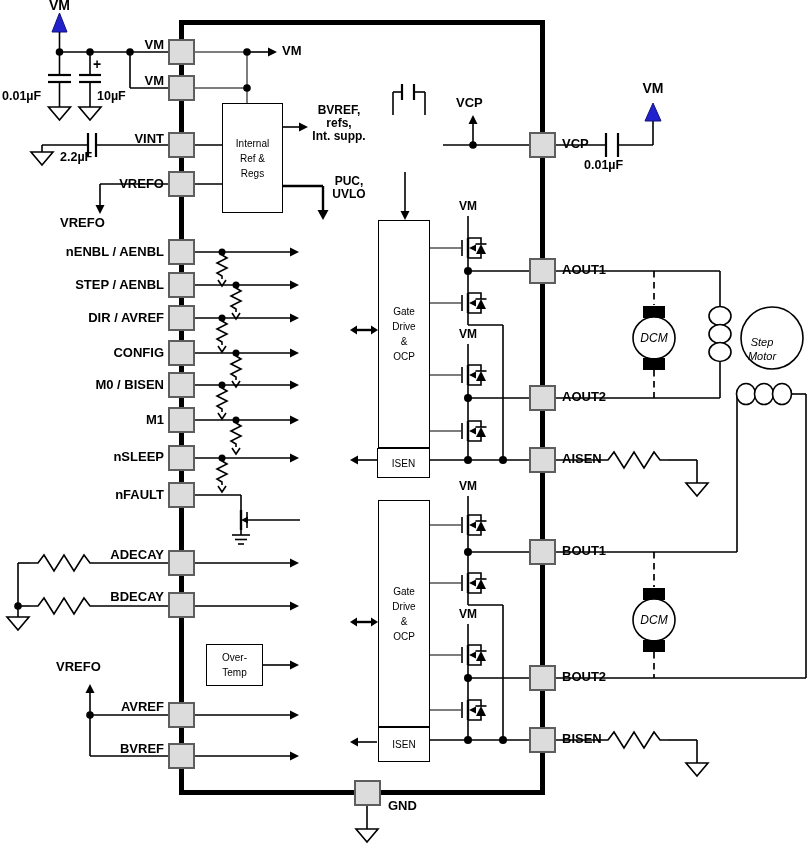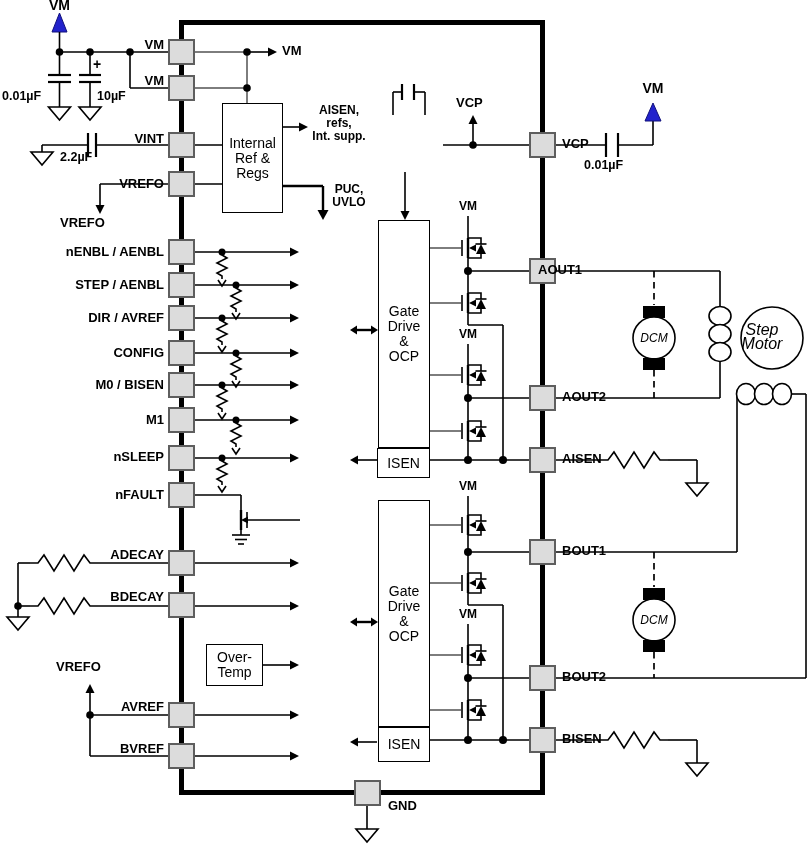--- a/index.html
+++ b/index.html
@@ -3,21 +3,21 @@
 <meta charset="utf-8">
 <style>
   html,body{margin:0;padding:0;background:#fff;}
   .stage{position:relative;width:809px;height:848px;background:#fff;overflow:hidden;
          font-family:"Liberation Sans",sans-serif;}
   .chip{position:absolute;left:179px;top:20px;width:366px;height:775px;
         border:5px solid #000;box-sizing:border-box;z-index:1;}
   svg.wires{position:absolute;left:0;top:0;z-index:2;}
   .blk{position:absolute;background:#fff;border:1.6px solid #000;box-sizing:border-box;
        display:flex;align-items:center;justify-content:center;text-align:center;
-       font-size:14px;line-height:15px;color:#000;white-space:pre-line;z-index:3;}
+       font-size:10px;line-height:15px;color:#000;white-space:pre-line;z-index:3;}
   .pin{position:absolute;width:27px;height:26px;background:#dcdcdc;
        border:2px solid #5e5e5e;box-sizing:border-box;z-index:4;}
   .lbl{position:absolute;font-weight:bold;font-size:13px;color:#000;
        white-space:nowrap;z-index:5;line-height:15px;}
   .ralign{text-align:right;width:124px;left:40px;}
   .net{position:absolute;font-weight:bold;font-size:13px;color:#000;z-index:5;
        white-space:pre-line;line-height:14px;}
   .small{position:absolute;font-weight:bold;font-size:12px;color:#000;z-index:5;
          text-align:center;white-space:pre-line;line-height:13px;}
   .motor-lbl{position:absolute;font-style:italic;font-size:12px;color:#000;z-index:5;
@@ -398,48 +398,48 @@
   <div class="lbl ralign" style="top:377px;">M0 / BISEN</div>
   <div class="lbl ralign" style="top:412px;">M1</div>
   <div class="lbl ralign" style="top:449px;">nSLEEP</div>
   <div class="lbl ralign" style="top:487px;">nFAULT</div>
   <div class="lbl ralign" style="top:547px;">ADECAY</div>
   <div class="lbl ralign" style="top:589px;">BDECAY</div>
   <div class="lbl ralign" style="top:699px;">AVREF</div>
   <div class="lbl ralign" style="top:741px;">BVREF</div>
 
   <div class="lbl" style="left:562px;top:136px;">VCP</div>
-  <div class="lbl" style="left:538px;top:262px;">AOUT1</div>
+  <div class="lbl" style="left:562px;top:262px;">AOUT1</div>
   <div class="lbl" style="left:562px;top:389px;">AOUT2</div>
   <div class="lbl" style="left:562px;top:451px;">AISEN</div>
   <div class="lbl" style="left:562px;top:543px;">BOUT1</div>
   <div class="lbl" style="left:562px;top:669px;">BOUT2</div>
   <div class="lbl" style="left:562px;top:731px;">BISEN</div>
   <div class="lbl" style="left:388px;top:798px;">GND</div>
 
   <div class="net" style="left:42px;top:-2px;width:35px;text-align:center;font-size:14px;">VM</div>
   <div class="net" style="left:282px;top:44px;">VM</div>
   <div class="net" style="left:636px;top:81px;width:34px;text-align:center;font-size:14px;">VM</div>
   <div class="net" style="left:456px;top:96px;">VCP</div>
   <div class="net" style="left:60px;top:216px;">VREFO</div>
   <div class="net" style="left:56px;top:660px;">VREFO</div>
-  <div class="small" style="left:306px;top:104px;width:66px;">AISEN,
+  <div class="small" style="left:306px;top:104px;width:66px;">BVREF,
 refs,
 Int. supp.</div>
-  <div class="small" style="left:327px;top:175px;width:44px;margin-top:8px;">PUC,
+  <div class="small" style="left:327px;top:175px;width:44px;">PUC,
 UVLO</div>
   <div class="small" style="left:455px;top:200px;width:26px;">VM</div>
   <div class="small" style="left:455px;top:328px;width:26px;">VM</div>
   <div class="small" style="left:455px;top:480px;width:26px;">VM</div>
   <div class="small" style="left:455px;top:608px;width:26px;">VM</div>
 
   <div class="net" style="left:2px;top:89px;font-size:12.5px;">0.01µF</div>
   <div class="net" style="left:97px;top:89px;font-size:12.5px;">10µF</div>
   <div class="net" style="left:93px;top:57px;font-size:14px;">+</div>
   <div class="net" style="left:60px;top:150px;font-size:12.5px;text-align:right;">2.2µF</div>
   <div class="net" style="left:584px;top:158px;font-size:12.5px;">0.01µF</div>
 
   <div class="motor-lbl" style="left:632px;top:331px;width:44px;">DCM</div>
   <div class="motor-lbl" style="left:632px;top:613px;width:44px;">DCM</div>
-  <div class="motor-lbl" style="left:741px;top:323px;width:42px;font-size:16px;">Step
+  <div class="motor-lbl" style="left:741px;top:335px;width:42px;font-size:11px;">Step
 Motor</div>
 
 </div>
 
 </body></html>

